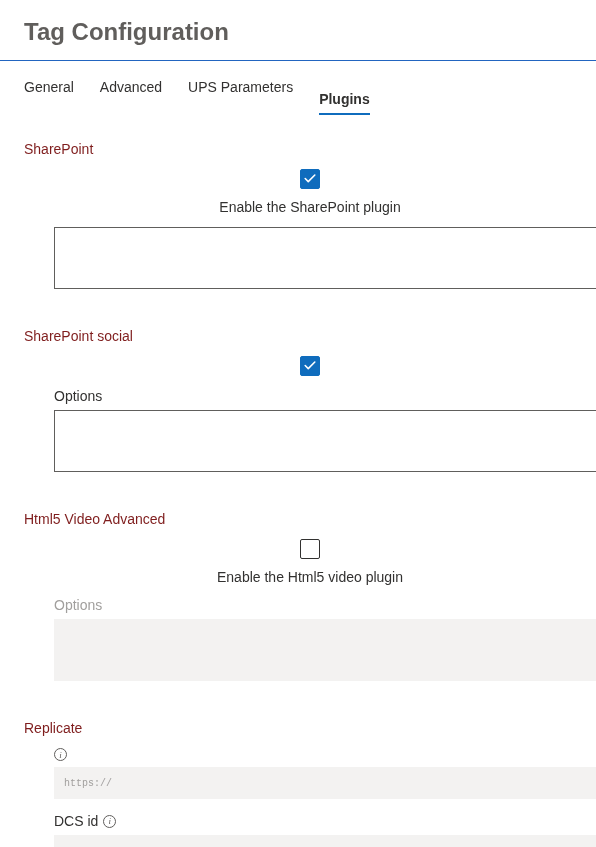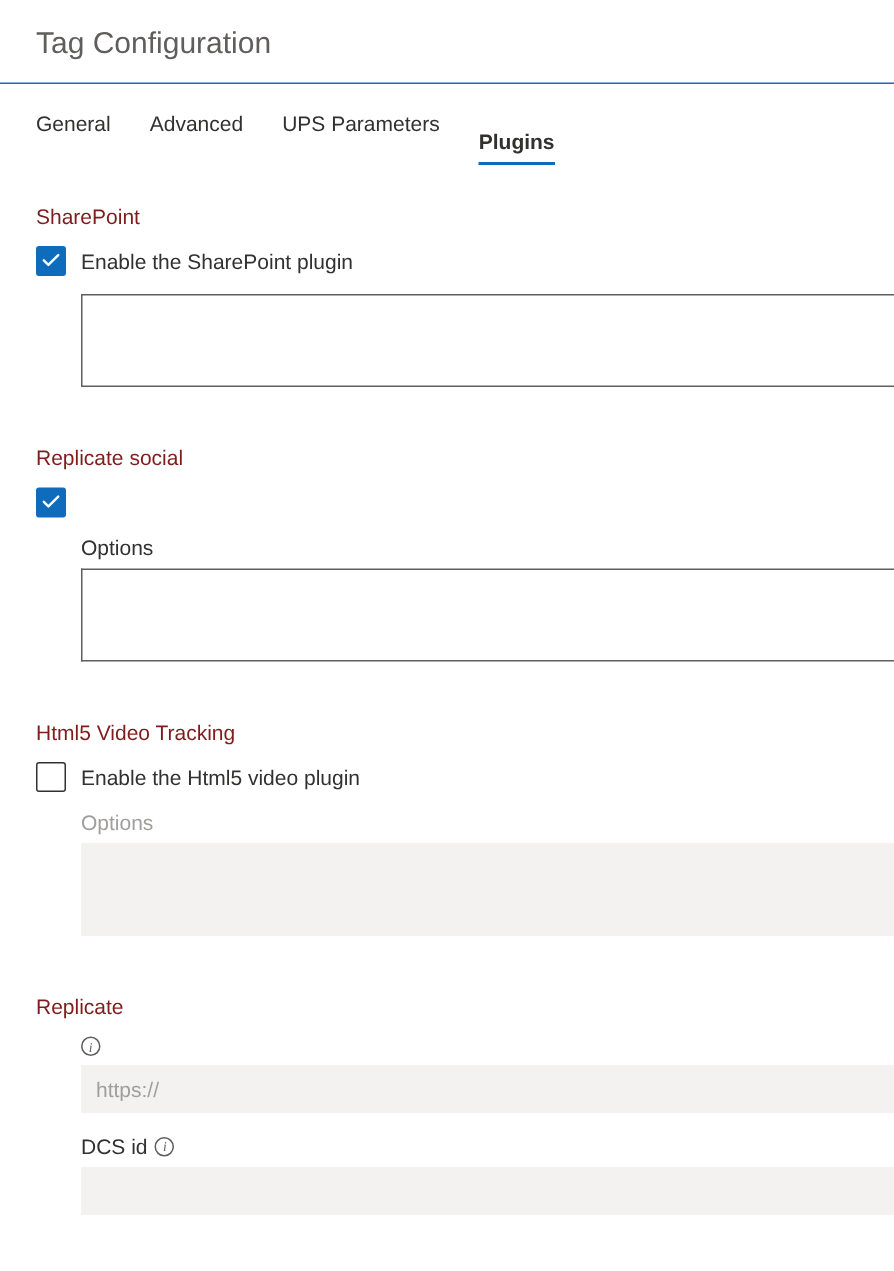--- a/index.html
+++ b/index.html
@@ -8,22 +8,22 @@
       padding: 0;
     }
     body {
       font-family: 'Segoe UI', Tahoma, sans-serif;
       font-size: 14px;
       color: #323130;
       background: #fff;
       width: 596px;
     }
     .page-title {
-      font-size: 20px;
-      font-weight: 400;
+      font-size: 24px;
+      font-weight: 700;
       color: #605e5c;
       padding: 18px 24px 14px 24px;
     }
     .hr-top {
       border: none;
       border-top: 1px solid #2265c0;
       margin: 0;
     }
     .tabs {
       display: flex;
@@ -51,20 +51,21 @@
     .section-title {
       font-size: 14px;
       color: #7f1d1d;
       margin-bottom: 12px;
     }
     .checkbox-row {
       display: flex;
       align-items: center;
       gap: 10px;
       margin-bottom: 12px;
+      flex-direction: column;
     }
     .checkbox {
       width: 20px;
       height: 20px;
       border-radius: 2px;
       display: flex;
       align-items: center;
       justify-content: center;
       flex-shrink: 0;
       cursor: pointer;
@@ -127,22 +128,22 @@
     .textarea-box.disabled {
       background: #f3f2f1;
       border: none;
       color: #a19f9d;
     }
     .input-box {
       width: 100%;
       height: 32px;
       border: none;
       background: #f3f2f1;
-      font-family: Liberation Sans, sans-serif;
-      font-size: 14px;
+      font-family: Liberation Mono, monospace;
+      font-size: 10px;
       padding: 6px 10px;
       color: #a19f9d;
     }
     .input-box::placeholder {
       color: #a19f9d;
     }
     .field-group {
       margin-bottom: 14px;
     }
   </style>
@@ -170,36 +171,36 @@
           </svg>
       </div>
       <span class="checkbox-label">Enable the SharePoint plugin</span>
     </div>
     <div class="field-wrap">
       <textarea class="textarea-box" style=""></textarea>
     </div>
   </div>
 
   <div class="section">
-    <div class="section-title">Replicate social</div>
+    <div class="section-title">SharePoint social</div>
     <div class="checkbox-row">
       <div class="checkbox checked">
         <svg viewBox="0 0 16 16">
             <path d="M13.5 3.5 L6 11 L2.5 7.5" stroke="#fff" stroke-width="1.8" fill="none" stroke-linecap="round" stroke-linejoin="round"></path>
           </svg>
       </div>
     </div>
     <div class="field-wrap">
       <div class="field-label">Options</div>
       <textarea class="textarea-box" style=""></textarea>
     </div>
   </div>
 
   <div class="section">
-    <div class="section-title">Html5 Video Tracking</div>
+    <div class="section-title">Html5 Video Advanced</div>
     <div class="checkbox-row">
       <div class="checkbox unchecked"></div>
       <span class="checkbox-label">Enable the Html5 video plugin</span>
     </div>
     <div class="field-wrap">
       <div class="field-label disabled">Options</div>
       <textarea class="textarea-box disabled" disabled="" style=""></textarea>
     </div>
   </div>
 

